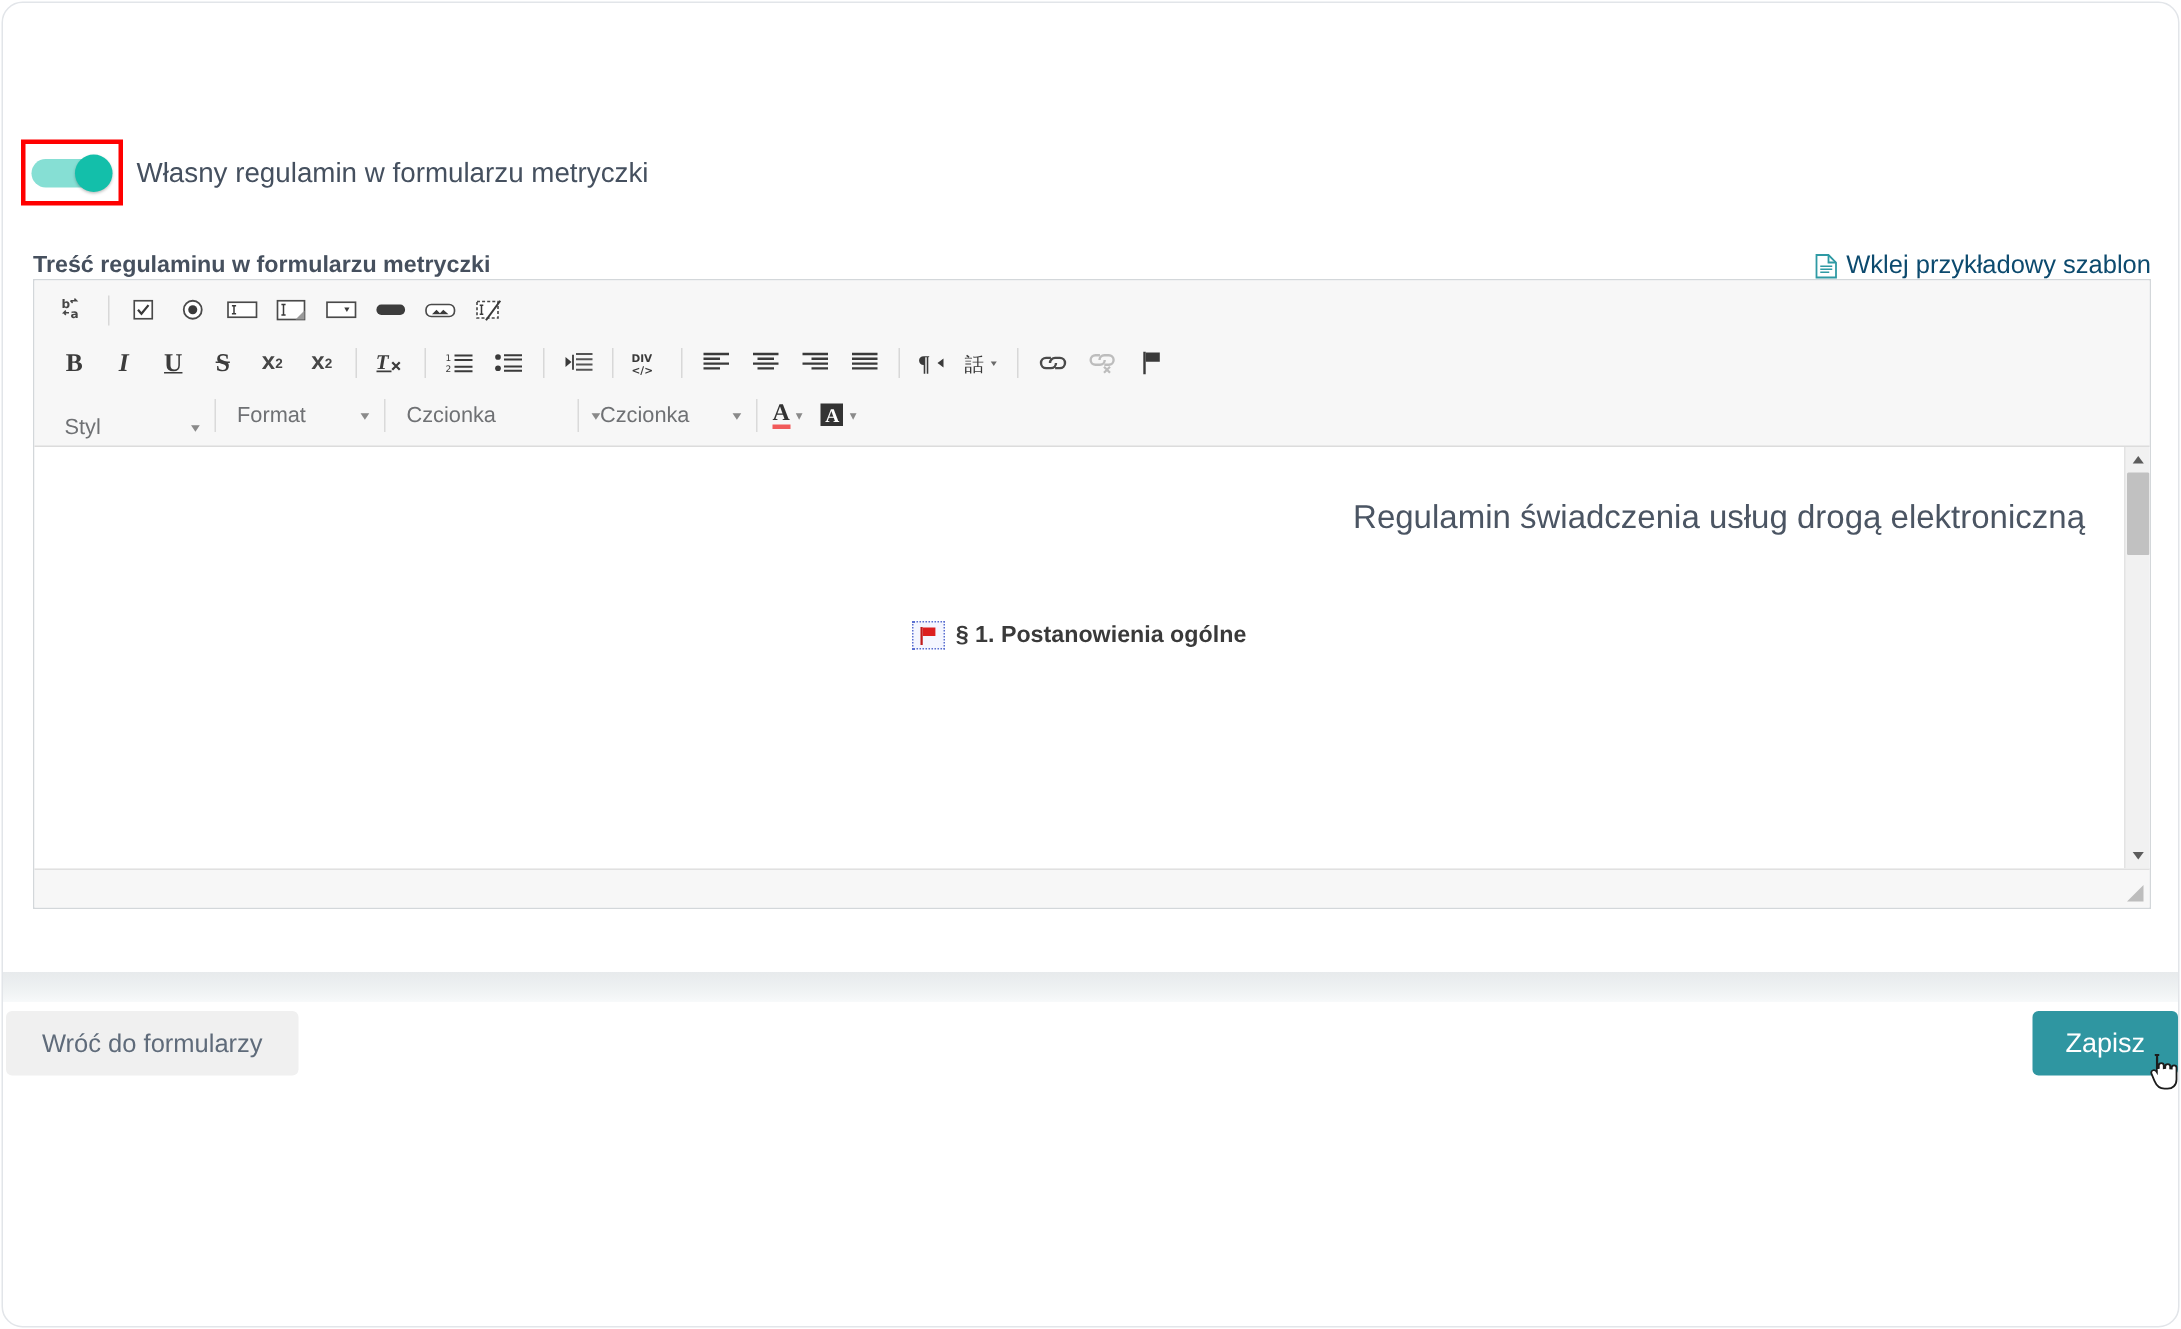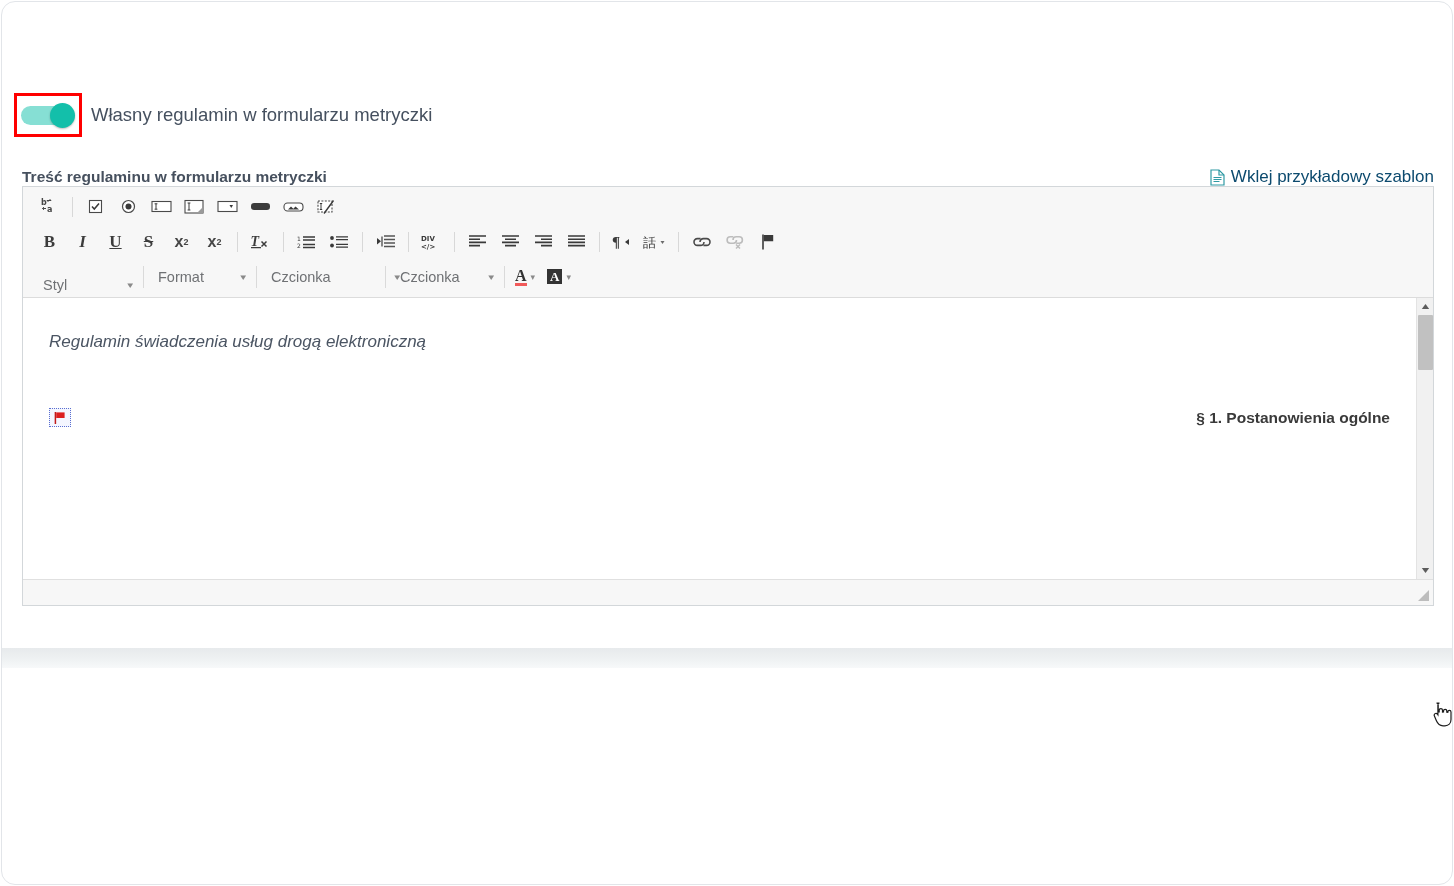--- a/index.html
+++ b/index.html
@@ -206,35 +206,34 @@
     overflow: hidden;
   }
   .doc {
     flex: 1;
     position: relative;
     padding: 22px 26px 0 26px;
     font-family: "Liberation Sans", sans-serif;
     overflow: hidden;
   }
   .doc-title {
-    text-align: left;
-    font-size: 17px;
+    text-align: right;
+    font-size: 22px;
     color: #4b5563;
     margin: 12px 0 0 0;
-    font-style: italic;
   }
   .doc-h2 {
     text-align: center;
     font-size: 15.5px;
     font-weight: bold;
     color: #3a3a3a;
     margin: 56px 0 0 0;
     display: flex;
     align-items: center;
-    justify-content: space-between;
+    justify-content: center;
     gap: 7px;
   }
   .anchor-flag {
     display: inline-flex;
     align-items: center;
     justify-content: center;
     width: 22px; height: 19px;
     border: 1px dotted #5a6fd0;
     background: #f4f6ff;
   }
@@ -602,20 +601,24 @@
         <svg width="14" height="14" viewBox="0 0 14 14">
             <path d="M13 2v11H2z" fill="#bdbdbd"></path>
           </svg>
       </div>
     </div>
 
   </div>
 
   <div class="footer-divider"></div>
 
+  <div class="footer">
+    <button class="btn-back">Wróć do formularzy</button>
+    <button class="btn-save">Zapisz</button>
+  </div>
 
   <div class="cursor-hand">
     <svg width="22" height="26" viewBox="0 0 22 26">
       <path d="M5.5 1.2c1 0 1.7.8 1.7 1.8v7.1l1-.1V8.3c0-.9.8-1.6 1.7-1.6s1.6.7 1.6 1.6v1.8l1-.1V9c0-.9.8-1.6 1.7-1.6s1.6.7 1.6 1.6v1.3l1 .1v-.5c0-.9.7-1.6 1.6-1.6s1.6.7 1.6 1.6v7.7c0 3.9-2.6 6.2-6 6.2h-2c-3.4 0-5.3-1.9-6.7-5.2l-2-4.8c-.4-1 .1-2 1.1-2.3.8-.3 1.6 0 2.1.7l.4.6V3c0-1 .7-1.8 1.6-1.8z" fill="#ffffff" stroke="#1c1c1c" stroke-width="1.2"></path>
     </svg>
   </div>
 
 </div>
 
 </body></html>

